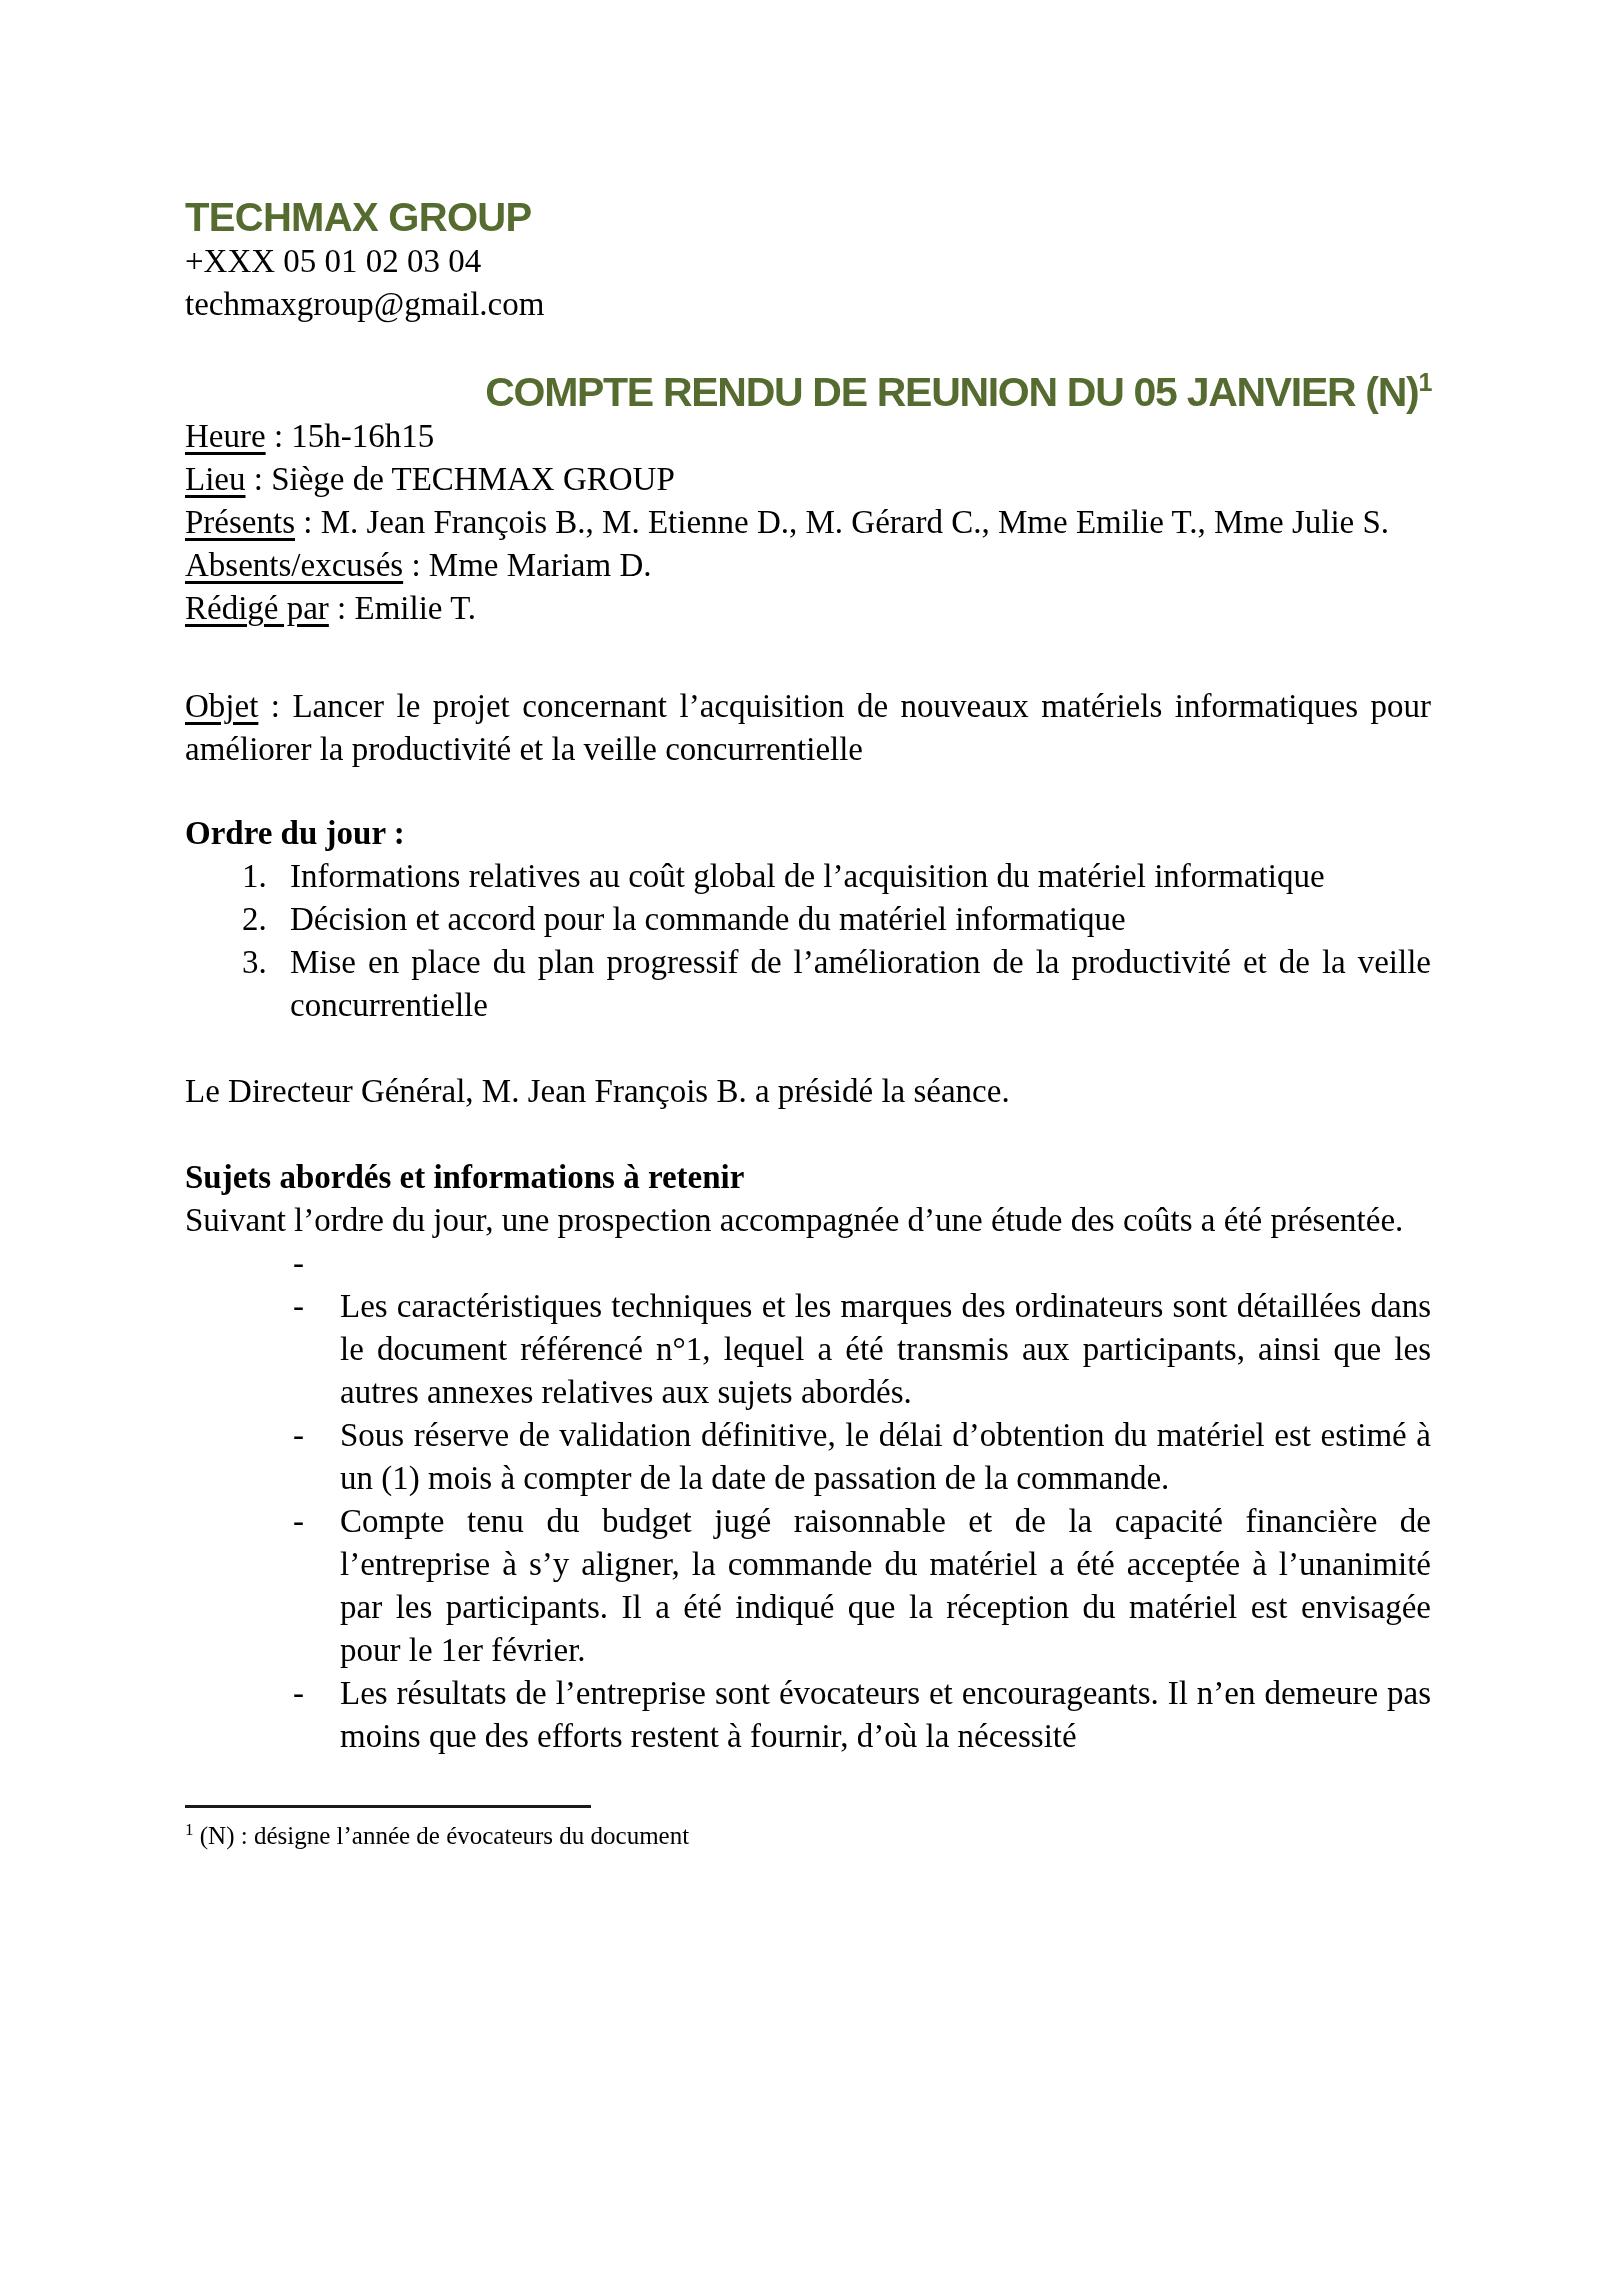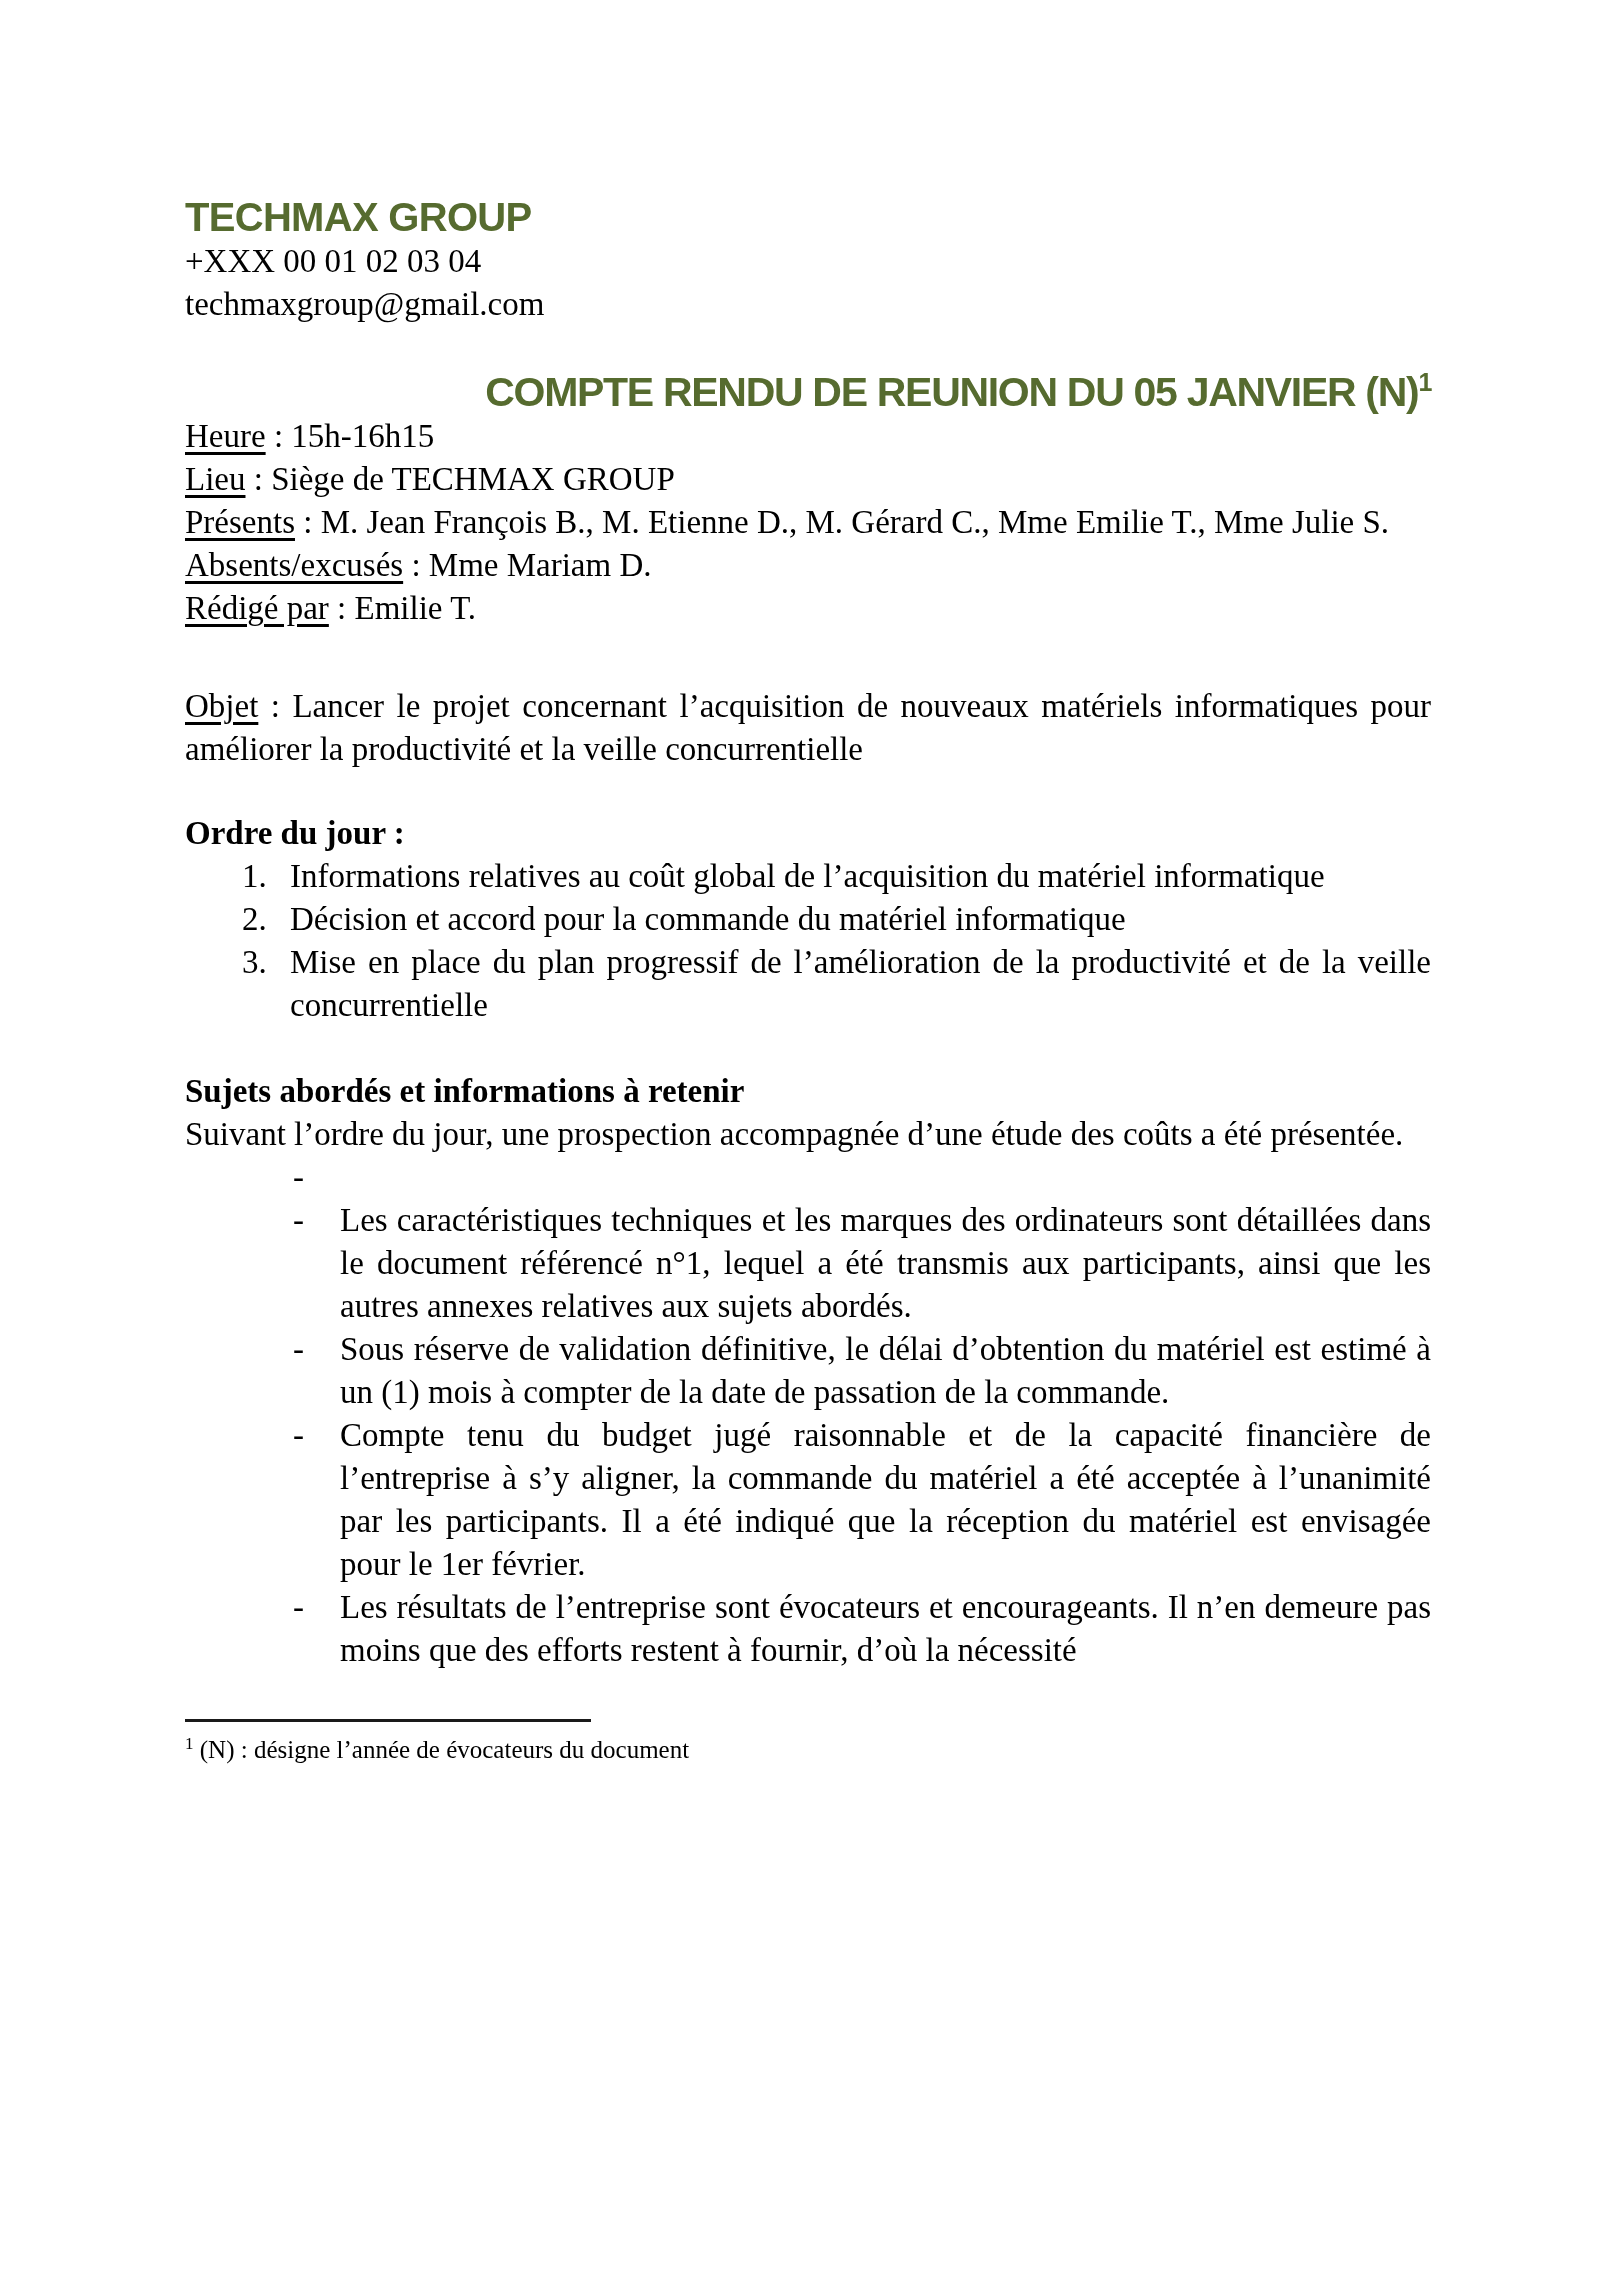--- a/index.html
+++ b/index.html
@@ -106,21 +106,21 @@
   }
   .footnote-text sup { font-size: 17px; line-height: 0; }
 </style>
 </head>
 <body>
 
 <div class="page">
 
   <div>
     <div class="company-name">TECHMAX GROUP</div>
-    <div class="company-line">+XXX 00 01 02 03 04</div>
+    <div class="company-line">+XXX 05 01 02 03 04</div>
     <div class="company-line">techmaxgroup@gmail.com</div>
   </div>
 
   <div class="doc-title"><span>COMPTE RENDU DE REUNION DU 05 JANVIER (N)</span><sup>1</sup></div>
 
   <div class="meta-line"><span class="u-label">Heure</span><span> : 15h-16h15</span></div>
   <div class="meta-line"><span class="u-label">Lieu</span><span> : Siège de TECHMAX GROUP</span></div>
   <div class="meta-line"><span class="u-label">Présents</span><span> : M. Jean François B., M. Etienne D., M. Gérard C., Mme Emilie T., Mme Julie S.</span></div>
   <div class="meta-line"><span class="u-label">Absents/excusés</span><span> : Mme Mariam D.</span></div>
   <div class="meta-line"><span class="u-label">Rédigé par</span><span> :  Emilie T.</span></div>
@@ -136,20 +136,21 @@
     <div class="num-item">
       <span class="num-marker">2.</span>
       <span class="num-text">Décision et accord pour la commande du matériel informatique</span>
     </div>
     <div class="num-item">
       <span class="num-marker">3.</span>
       <span class="num-text">Mise en place du plan progressif de l’amélioration de la productivité et de la veille concurrentielle</span>
     </div>
   </div>
 
+  <div class="presidence-par">Le Directeur Général, M. Jean François B. a présidé la séance.</div>
 
   <div class="section-head sujets-head">Sujets abordés et informations à retenir</div>
   <div class="intro-par">Suivant l’ordre du jour, une prospection accompagnée d’une étude des coûts a été présentée.</div>
 
   <div>
     <div class="dash-item">
       <span class="dash-marker">-</span>
     </div>
     <div class="dash-item">
       <span class="dash-marker">-</span>

